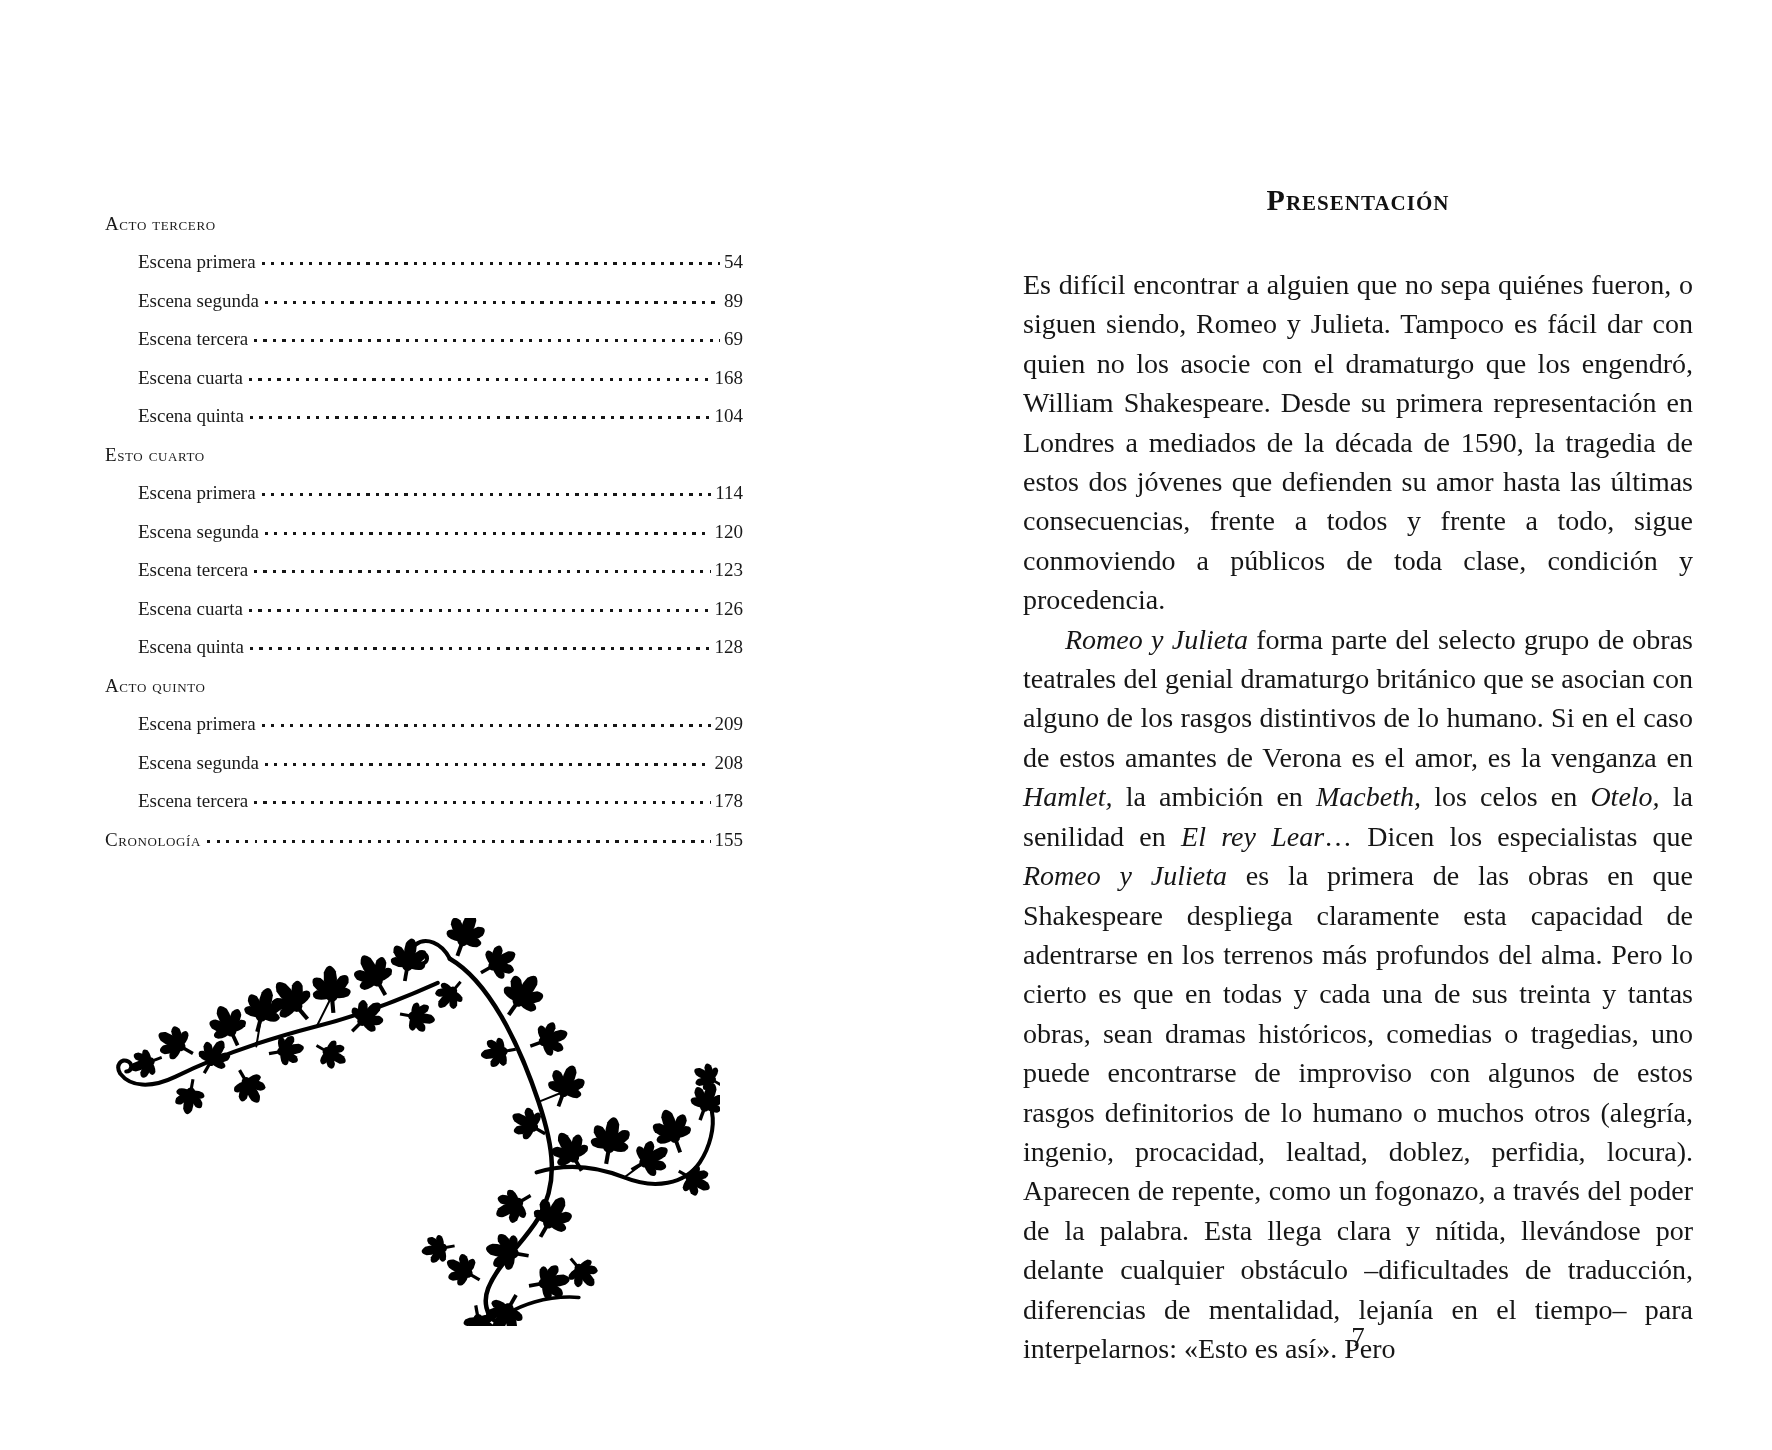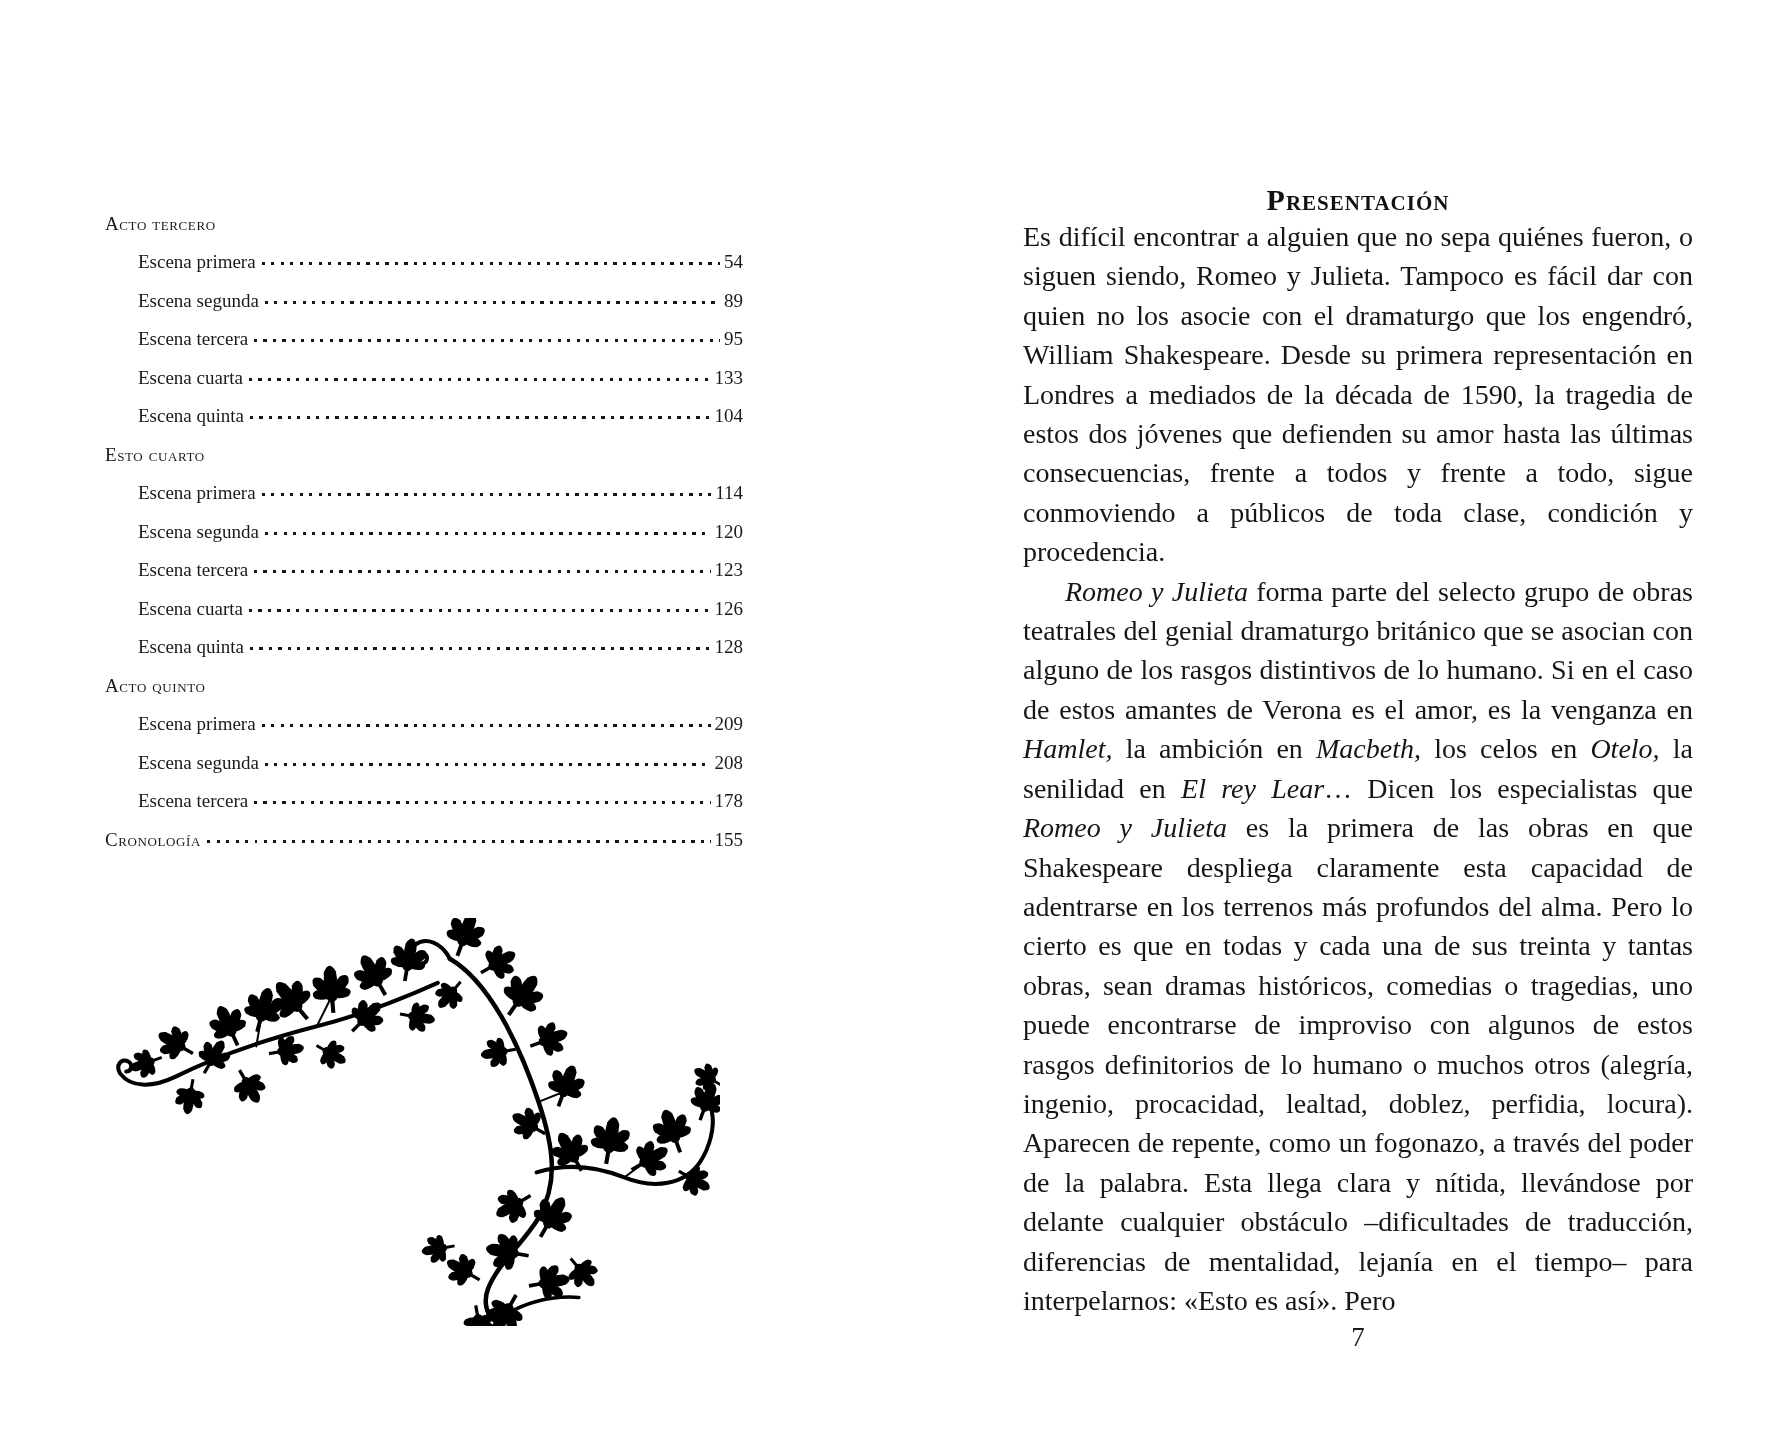--- a/index.html
+++ b/index.html
@@ -34,21 +34,21 @@
   
   .ornament{position:absolute;left:95px;top:918px;width:625px;height:408px;}
 
   
   .text-col{position:absolute;left:117px;top:183px;width:670px;}
   .presentation-title{
     text-align:center;font-variant:small-caps;font-weight:600;
     font-size:30px;letter-spacing:1px;line-height:34px;color:#111;
   }
   .presentation-body{
-    font-size:28px;line-height:39.4px;
+    margin-top:48px;font-size:28px;line-height:39.4px;
     text-align:justify;hyphens:auto;-webkit-hyphens:auto;color:#161616;
   }
   .presentation-body p{margin:0;}
   .presentation-body p.indent{text-indent:42px;}
   .folio{
     position:absolute;left:117px;top:1322px;width:670px;
     text-align:center;font-size:27px;color:#1a1a1a;
   }
 </style>
 </head>
@@ -66,26 +66,26 @@
         <span class="toc-page">54</span>
       </div>
       <div class="toc-row entry">
         <span class="toc-label">Escena segunda</span>
         <span class="leader"></span>
         <span class="toc-page">89</span>
       </div>
       <div class="toc-row entry">
         <span class="toc-label">Escena tercera</span>
         <span class="leader"></span>
-        <span class="toc-page">95</span>
+        <span class="toc-page">69</span>
       </div>
       <div class="toc-row entry">
         <span class="toc-label">Escena cuarta</span>
         <span class="leader"></span>
-        <span class="toc-page">133</span>
+        <span class="toc-page">168</span>
       </div>
       <div class="toc-row entry">
         <span class="toc-label">Escena quinta</span>
         <span class="leader"></span>
         <span class="toc-page">104</span>
       </div>
       <div class="toc-row section">
         <span class="toc-label">Esto cuarto</span>
       </div>
       <div class="toc-row entry">

